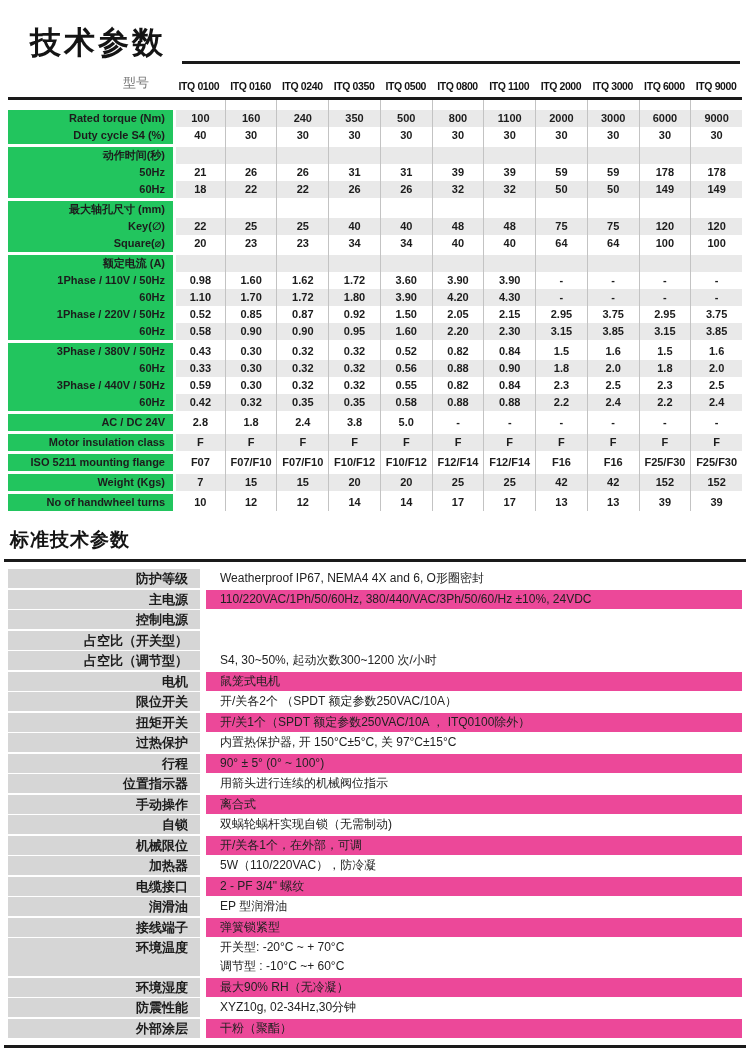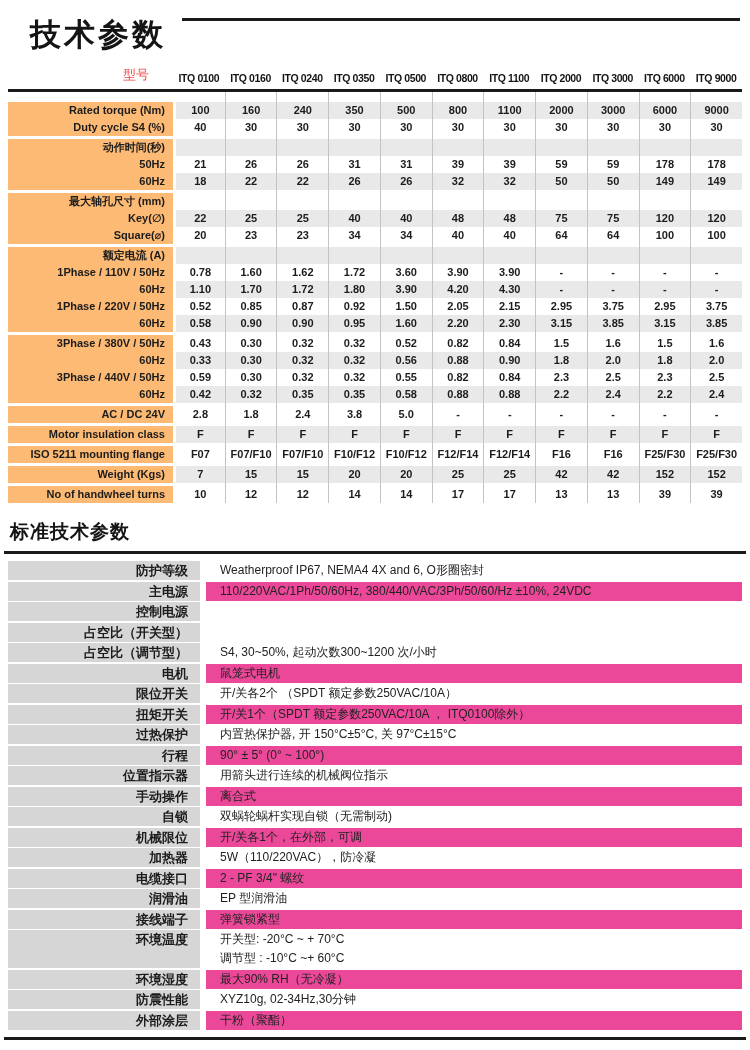--- a/index.html
+++ b/index.html
@@ -5,33 +5,33 @@
   html,body { margin:0; padding:0; background:#ffffff; }
   body {
     width:750px; height:1050px;
     font-family:"Liberation Sans","DejaVu Sans",sans-serif;
     color:#1f1f1f;
     -webkit-font-smoothing:antialiased;
   }
   .page { position:relative; width:750px; height:1050px; overflow:hidden; }
 
   
-  .title-row { display:flex; align-items:flex-start; padding:14px 10px 0 30px; }
+  .title-row { display:flex; align-items:flex-end; padding:22px 10px 0 30px; }
   .title { margin:0; font-size:31px; font-weight:700; letter-spacing:3px; color:#141414; white-space:nowrap; }
   .title-line { flex:1; height:3px; background:#1a1a1a; margin-left:16px; margin-top:4px; }
 
   
   .spec { margin:10px 8px 0 8px; }
   .spec-header { display:grid; grid-template-columns:165px repeat(11,1fr); align-items:end; padding-bottom:5px; }
-  .spec-hlabel { text-align:right; padding-right:24px; font-size:13px; font-weight:400; color:#ef4444; }
+  .spec-hlabel { text-align:right; padding-right:24px; font-size:13px; font-weight:400; color:#737373; }
   .spec-hcell { text-align:center; font-size:10.5px; font-weight:700; letter-spacing:-0.4px; white-space:nowrap; color:#141414; }
   .spec-rule { height:3px; background:#1a1a1a; }
   .spec-row { display:grid; grid-template-columns:165px repeat(11,1fr); }
   .spec-row .lbl {
-    background:#fdba74; text-align:right; padding-right:8px;
+    background:#22c55e; text-align:right; padding-right:8px;
     font-weight:700; font-size:11px; line-height:17px; white-space:nowrap; color:#1c1c1c;
   }
   .spec-row .cell {
     text-align:center; font-size:11px; font-weight:700; line-height:17px;
     border-left:1px solid #c3c3c3; color:#1c1c1c;
   }
   .spec-row .cell.first { border-left:3px solid #ffffff; }
   .spec-row.gray .cell { background:#e9e9e9; }
   .spec-row.spacer .lbl { background:transparent; }
   .spec-row.spacer .cell { background:transparent; }
@@ -257,21 +257,21 @@
           <div class="cell"></div>
           <div class="cell"></div>
           <div class="cell"></div>
           <div class="cell"></div>
           <div class="cell"></div>
           <div class="cell"></div>
           <div class="cell"></div>
         </div>
         <div class="spec-row">
           <div class="lbl">1Phase / 110V / 50Hz</div>
-          <div class="cell first">0.78</div>
+          <div class="cell first">0.98</div>
           <div class="cell">1.60</div>
           <div class="cell">1.62</div>
           <div class="cell">1.72</div>
           <div class="cell">3.60</div>
           <div class="cell">3.90</div>
           <div class="cell">3.90</div>
           <div class="cell">-</div>
           <div class="cell">-</div>
           <div class="cell">-</div>
           <div class="cell">-</div>

